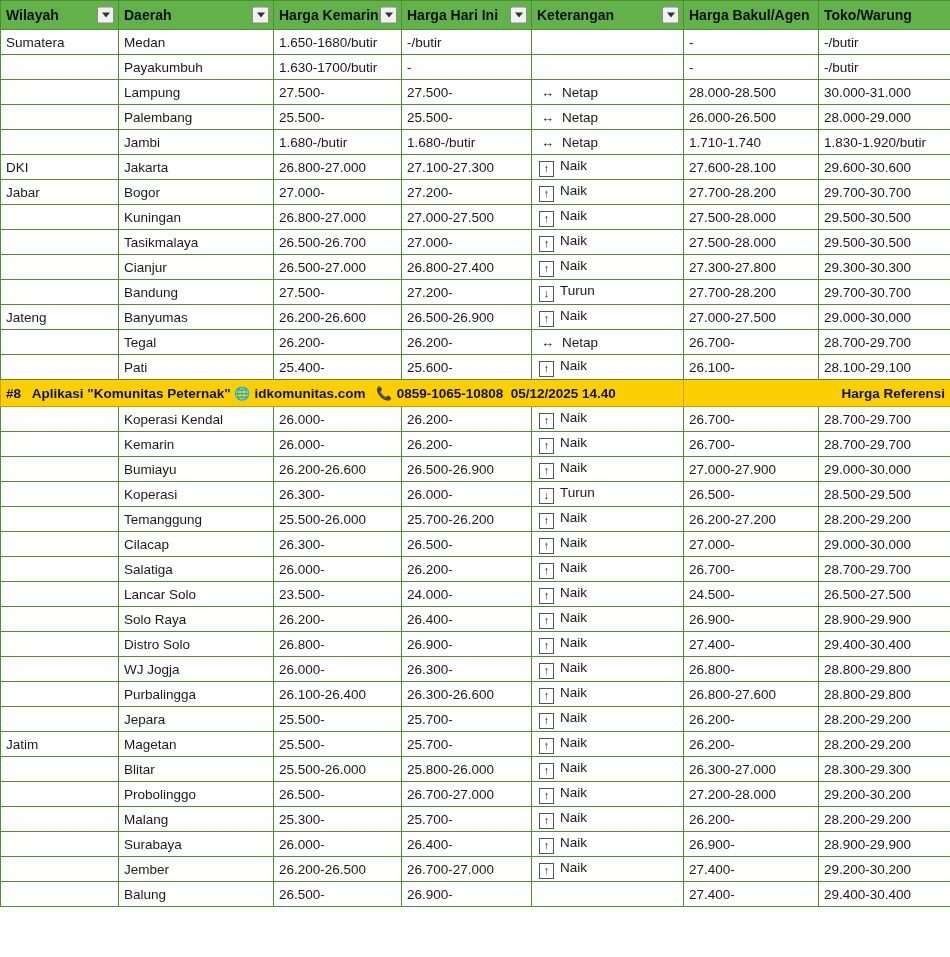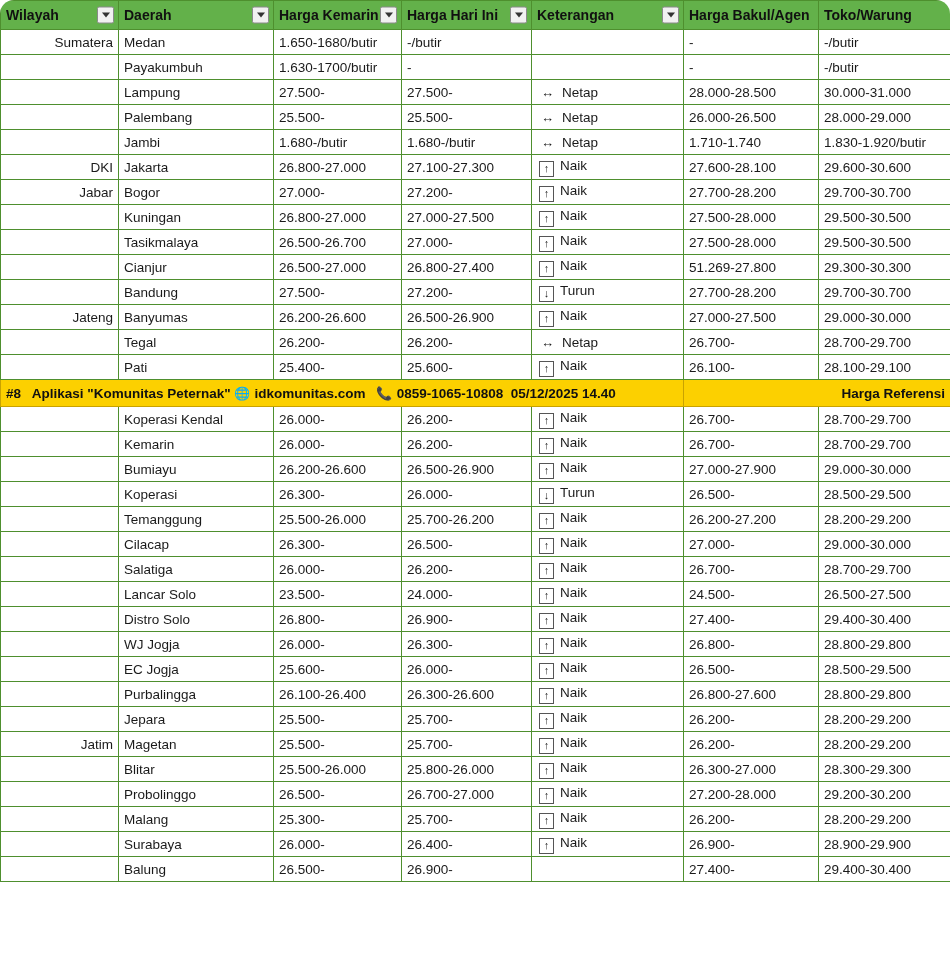--- a/index.html
+++ b/index.html
@@ -1,17 +1,17 @@
 <!DOCTYPE html>
 <html><head>
 <meta charset="utf-8">
 <style>
   html,body{margin:0;padding:0;background:#ffffff;}
   body{font-family:"Liberation Sans", sans-serif;}
-  #sheet{width:950px;height:957px;position:relative;overflow:hidden;background:#ffffff;border-radius:14px;}
+  #sheet{width:950px;height:957px;position:relative;overflow:hidden;background:#ffffff;}
   table{border-collapse:collapse;width:950px;table-layout:fixed;}
   col.c0{width:118px;}
   col.c1{width:155px;}
   col.c2{width:128px;}
   col.c3{width:130px;}
   col.c4{width:152px;}
   col.c5{width:135px;}
   col.c6{width:132px;}
   th,td{
     border:1px solid #4e8f2e;
@@ -45,21 +45,21 @@
     border-radius:2px;
     display:flex;align-items:center;justify-content:center;
   }
   .filterbtn span{
     display:block;
     width:0;height:0;
     border-left:4px solid transparent;
     border-right:4px solid transparent;
     border-top:5px solid #333;
   }
-  .wilayah{text-align:right;}
+  .wilayah{text-align:left;}
   .daerah{text-align:left;}
   .num{text-align:left;}
   .ket{text-align:left;padding-left:7px;}
   .ket .box{
     display:inline-block;
     border:1px solid #555;
     width:13px;height:14px;
     line-height:13px;
     text-align:center;
     font-size:11px;
@@ -204,21 +204,21 @@
           <td class="ket"><span class="box">↑</span><span>Naik</span></td>
           <td class="num">27.500-28.000</td>
           <td class="num">29.500-30.500</td>
         </tr>
         <tr>
           <td class="wilayah"></td>
           <td class="daerah">Cianjur</td>
           <td class="num">26.500-27.000</td>
           <td class="num">26.800-27.400</td>
           <td class="ket"><span class="box">↑</span><span>Naik</span></td>
-          <td class="num">51.269-27.800</td>
+          <td class="num">27.300-27.800</td>
           <td class="num">29.300-30.300</td>
         </tr>
         <tr>
           <td class="wilayah"></td>
           <td class="daerah">Bandung</td>
           <td class="num">27.500-</td>
           <td class="num">27.200-</td>
           <td class="ket"><span class="box">↓</span><span>Turun</span></td>
           <td class="num">27.700-28.200</td>
           <td class="num">29.700-30.700</td>
@@ -333,44 +333,44 @@
           <td class="wilayah"></td>
           <td class="daerah">Lancar Solo</td>
           <td class="num">23.500-</td>
           <td class="num">24.000-</td>
           <td class="ket"><span class="box">↑</span><span>Naik</span></td>
           <td class="num">24.500-</td>
           <td class="num">26.500-27.500</td>
         </tr>
         <tr>
           <td class="wilayah"></td>
+          <td class="daerah">Solo Raya</td>
+          <td class="num">26.200-</td>
+          <td class="num">26.400-</td>
+          <td class="ket"><span class="box">↑</span><span>Naik</span></td>
+          <td class="num">26.900-</td>
+          <td class="num">28.900-29.900</td>
+        </tr>
+        <tr>
+          <td class="wilayah"></td>
           <td class="daerah">Distro Solo</td>
           <td class="num">26.800-</td>
           <td class="num">26.900-</td>
           <td class="ket"><span class="box">↑</span><span>Naik</span></td>
           <td class="num">27.400-</td>
           <td class="num">29.400-30.400</td>
         </tr>
         <tr>
           <td class="wilayah"></td>
           <td class="daerah">WJ Jogja</td>
           <td class="num">26.000-</td>
           <td class="num">26.300-</td>
           <td class="ket"><span class="box">↑</span><span>Naik</span></td>
           <td class="num">26.800-</td>
           <td class="num">28.800-29.800</td>
-        </tr>
-        <tr>
-          <td class="wilayah"></td>
-          <td class="daerah">EC Jogja</td>
-          <td class="num">25.600-</td>
-          <td class="num">26.000-</td>
-          <td class="ket"><span class="box">↑</span><span>Naik</span></td>
-          <td class="num">26.500-</td>
-          <td class="num">28.500-29.500</td>
         </tr>
         <tr>
           <td class="wilayah"></td>
           <td class="daerah">Purbalingga</td>
           <td class="num">26.100-26.400</td>
           <td class="num">26.300-26.600</td>
           <td class="ket"><span class="box">↑</span><span>Naik</span></td>
           <td class="num">26.800-27.600</td>
           <td class="num">28.800-29.800</td>
         </tr>
@@ -420,20 +420,29 @@
           <td class="num">28.200-29.200</td>
         </tr>
         <tr>
           <td class="wilayah"></td>
           <td class="daerah">Surabaya</td>
           <td class="num">26.000-</td>
           <td class="num">26.400-</td>
           <td class="ket"><span class="box">↑</span><span>Naik</span></td>
           <td class="num">26.900-</td>
           <td class="num">28.900-29.900</td>
+        </tr>
+        <tr>
+          <td class="wilayah"></td>
+          <td class="daerah">Jember</td>
+          <td class="num">26.200-26.500</td>
+          <td class="num">26.700-27.000</td>
+          <td class="ket"><span class="box">↑</span><span>Naik</span></td>
+          <td class="num">27.400-</td>
+          <td class="num">29.200-30.200</td>
         </tr>
         <tr>
           <td class="wilayah"></td>
           <td class="daerah">Balung</td>
           <td class="num">26.500-</td>
           <td class="num">26.900-</td>
           <td class="ket"></td>
           <td class="num">27.400-</td>
           <td class="num">29.400-30.400</td>
         </tr>

